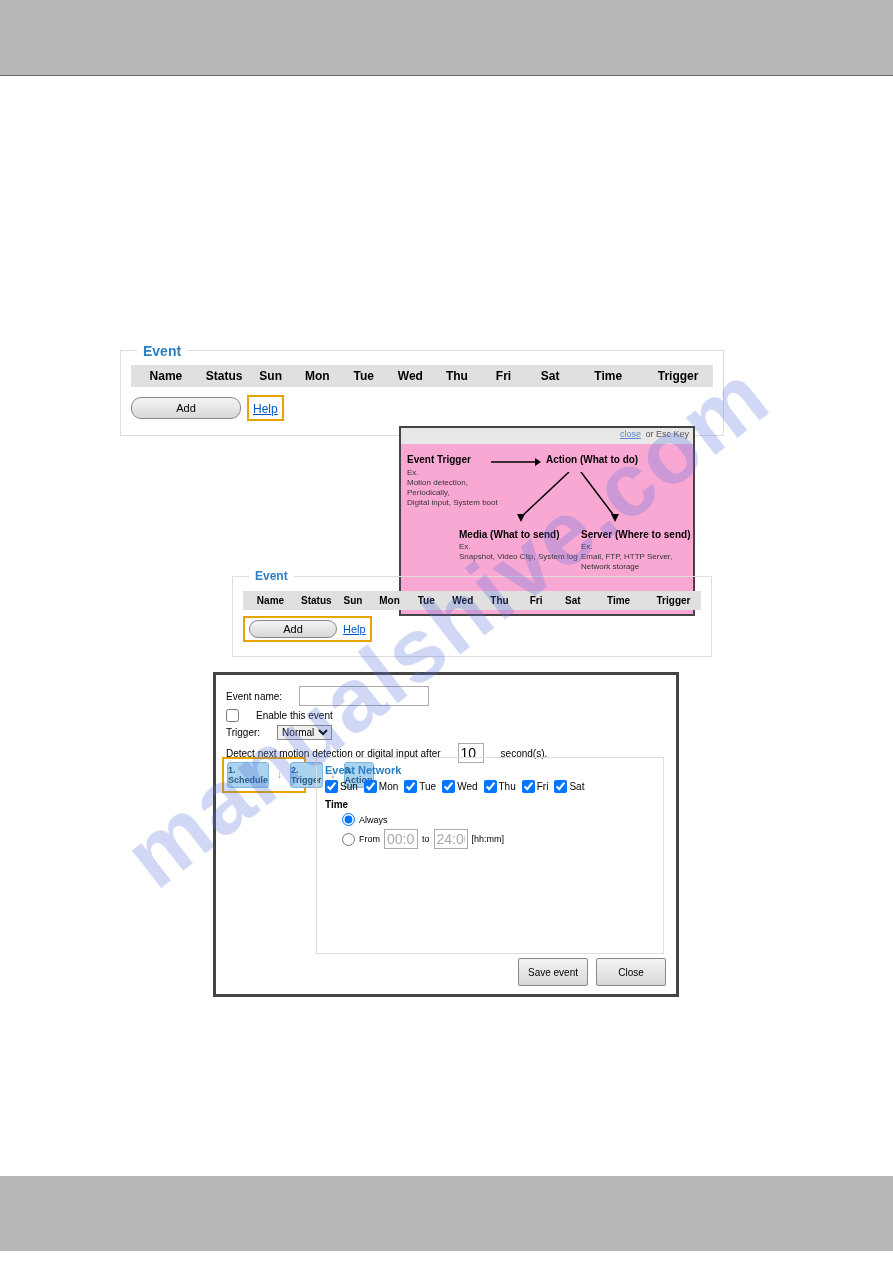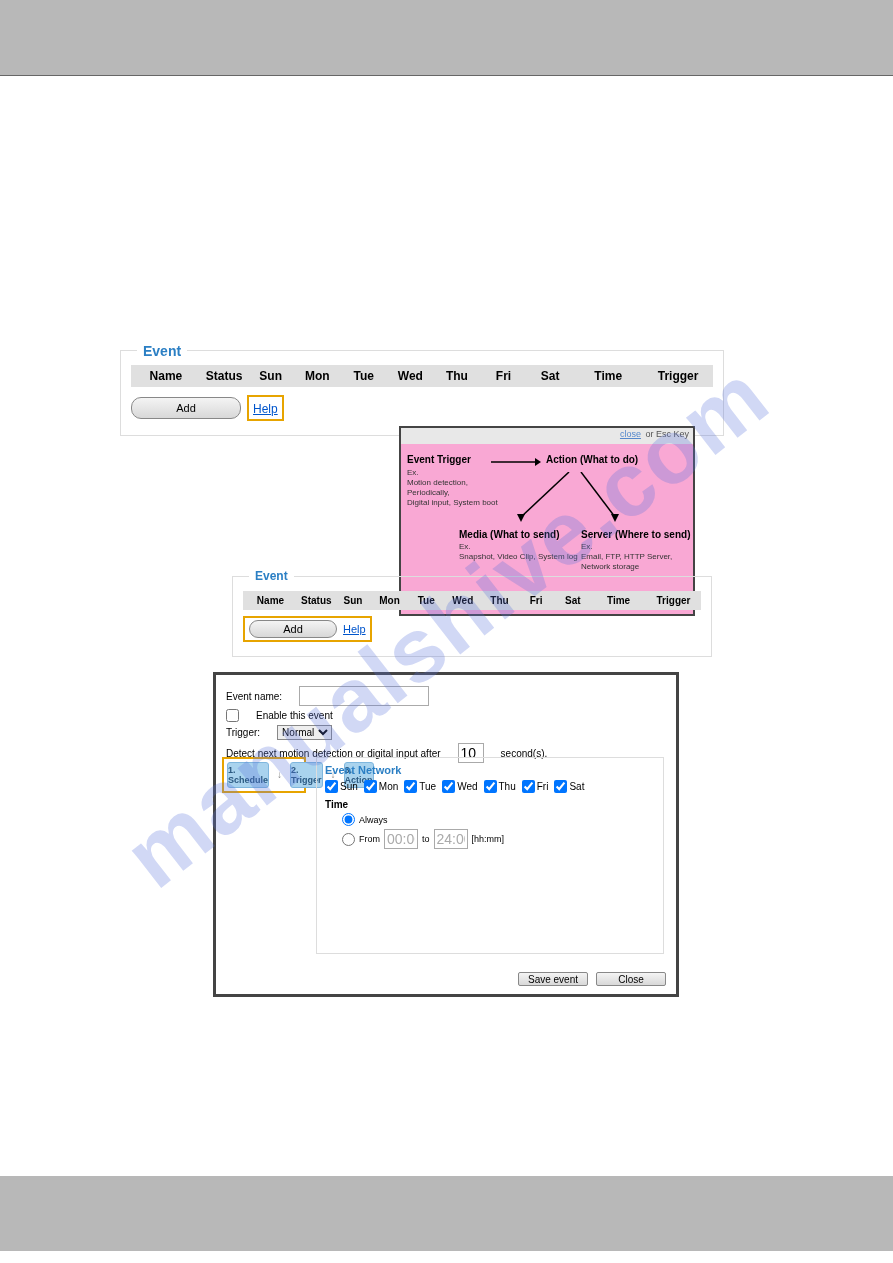--- a/index.html
+++ b/index.html
@@ -39,21 +39,21 @@
   .dialog select { border:1px solid #888; font-size:10px; }
   .dialog .step-sidebar { position:absolute; left:6px; top:82px; width:84px; border:2px solid #e7a400; padding:3px; display:flex; flex-direction:row; align-items:center; gap:8px; }
   .step-box { background:#a9d3ee; border:1px solid #7fb7de; border-radius:3px; width:62px; height:26px; font-size:9px; font-weight:bold; color:#2b5a82; display:flex; align-items:center; justify-content:center; }
   .step-arrow { font-size:10px; color:#888; line-height:10px; height:10px; }
   .schedule-panel { position:absolute; left:100px; top:82px; right:12px; bottom:40px; border:1px solid #ddd; padding:6px 8px; }
   .schedule-panel .sl { color:#2b7fc4; font-weight:bold; font-size:11px; }
   .wk-row { display:flex; gap:6px; font-size:9px; margin-top:4px; align-items:center; }
   .wk-row label { display:flex; align-items:center; gap:2px; }
   .time-sub { margin-left:17px; margin-top:3px; font-size:9px; display:flex; align-items:center; gap:4px; }
   .dialog-buttons { position:absolute; right:10px; bottom:8px; display:flex; gap:8px; }
-  .dlg-btn { background:linear-gradient(#f4f4f4,#d8d8d8); border:1px solid #888; border-radius:2px; width:70px; height:14px; font-size:10px; cursor:pointer; }
+  .dlg-btn { background:linear-gradient(#f4f4f4,#d8d8d8); border:1px solid #888; border-radius:2px; width:70px; height:28px; font-size:10px; cursor:pointer; }
 
   .watermark { position:absolute; left:50%; top:50%; transform:translate(-50%,-50%) rotate(-38deg); font-size:90px; font-weight:bold; color:rgba(88,116,220,0.28); pointer-events:none; z-index:9; letter-spacing:2px; white-space:nowrap; }
 </style>
 </head>
 <body>
 
 <div class="top-bar"></div>
 
 <div class="content-area">
 

